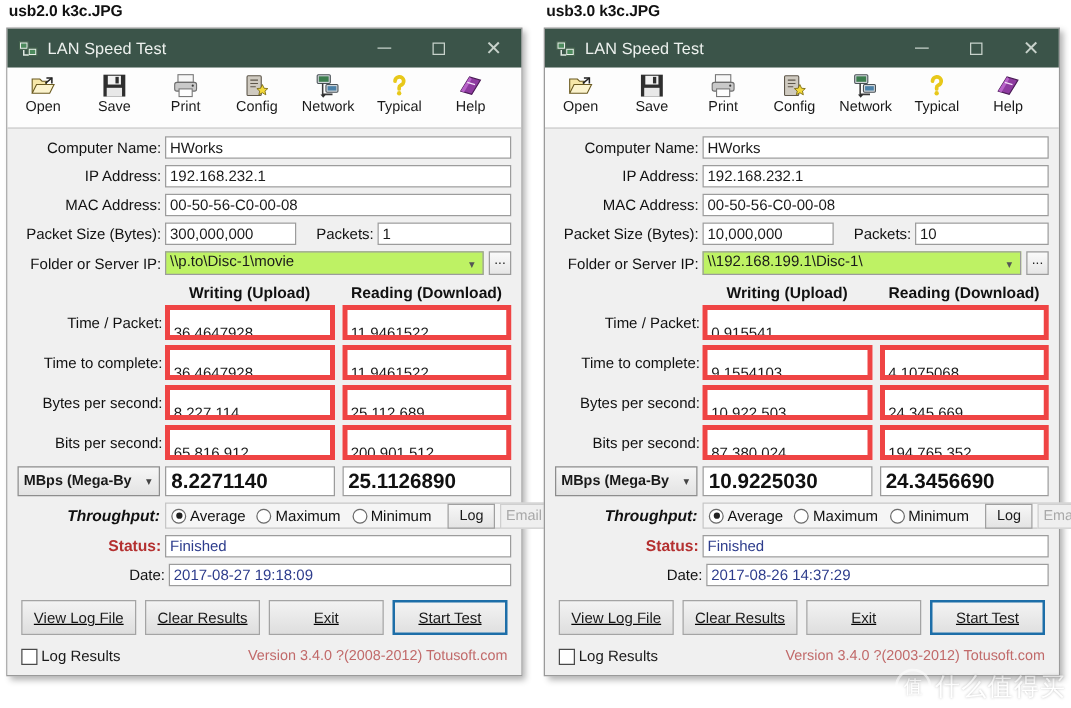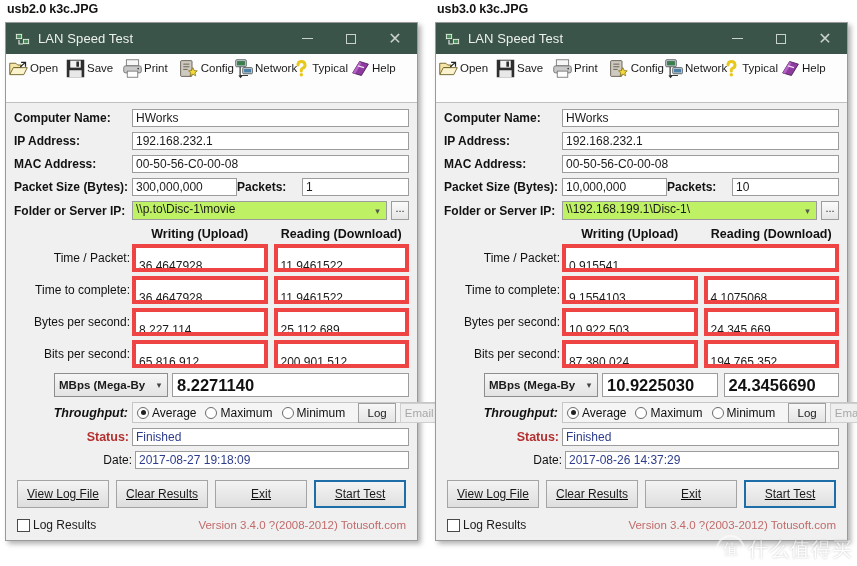--- a/index.html
+++ b/index.html
@@ -103,21 +103,21 @@
     background: #fdfdfd;
     border-bottom: 1px solid #c0c0c0;
     display: flex;
     align-items: flex-start;
     padding-top: 3px;
     box-sizing: border-box;
   }
   .tb-item {
     width: 57px;
     display: flex;
-    flex-direction: row;
+    flex-direction: column;
     align-items: center;
     font-size: 11.5px;
     color: #1a1a1a;
   }
   .tb-ico {
     height: 22px;
     width: 24px;
     display: flex;
     align-items: center;
     justify-content: center;
@@ -130,22 +130,23 @@
     padding: 6px 8px 4px 8px;
     background: #f0f0f0;
   }
   .row {
     display: flex;
     align-items: center;
     margin-bottom: 5px;
   }
   .lbl {
     font-size: 12px;
-    font-weight: bold;
+    font-weight: normal;
     color: #111;
+    text-align: right;
     padding-right: 3px;
     white-space: nowrap;
   }
   .lbl-n {
     font-size: 12px;
     font-weight: normal;
     color: #111;
     text-align: right;
     padding-right: 3px;
     white-space: nowrap;
@@ -243,21 +244,20 @@
     overflow: hidden;
     white-space: nowrap;
   }
   .res-fld.second { margin-left: 6px; }
 
   .big-row {
     display: flex;
     align-items: center;
     margin-top: 5px;
     margin-bottom: 5px;
-    margin-left: 40px;
   }
   .unit-combo {
     width: 114px;
     flex: 0 0 auto;
     height: 24px;
     border: 1px solid #8d8d8d;
     background: linear-gradient(#f6f6f6,#e3e3e3);
     display: flex;
     align-items: center;
     font-size: 11.5px;
@@ -588,20 +588,21 @@
             <span class="res-lbl">Bits per second:</span>
             <span class="res-fld">65,816,912</span>
             <span class="res-fld second">200,901,512</span>
           </div>
           <div class="big-row">
             <span class="unit-combo">
               <span>MBps (Mega-By</span>
               <span class="cb-arrow">▾</span>
             </span>
             <span class="big-fld">8.2271140</span>
+            <span class="big-fld second">25.1126890</span>
           </div>
           <div class="tp-row">
             <span class="tp-lbl">Throughput:</span>
             <span class="tp-group">
               <span class="radio on">
                 <i class="dot"></i>
                 <span>Average</span>
               </span>
               <span class="radio">
                 <i class="dot"></i>

